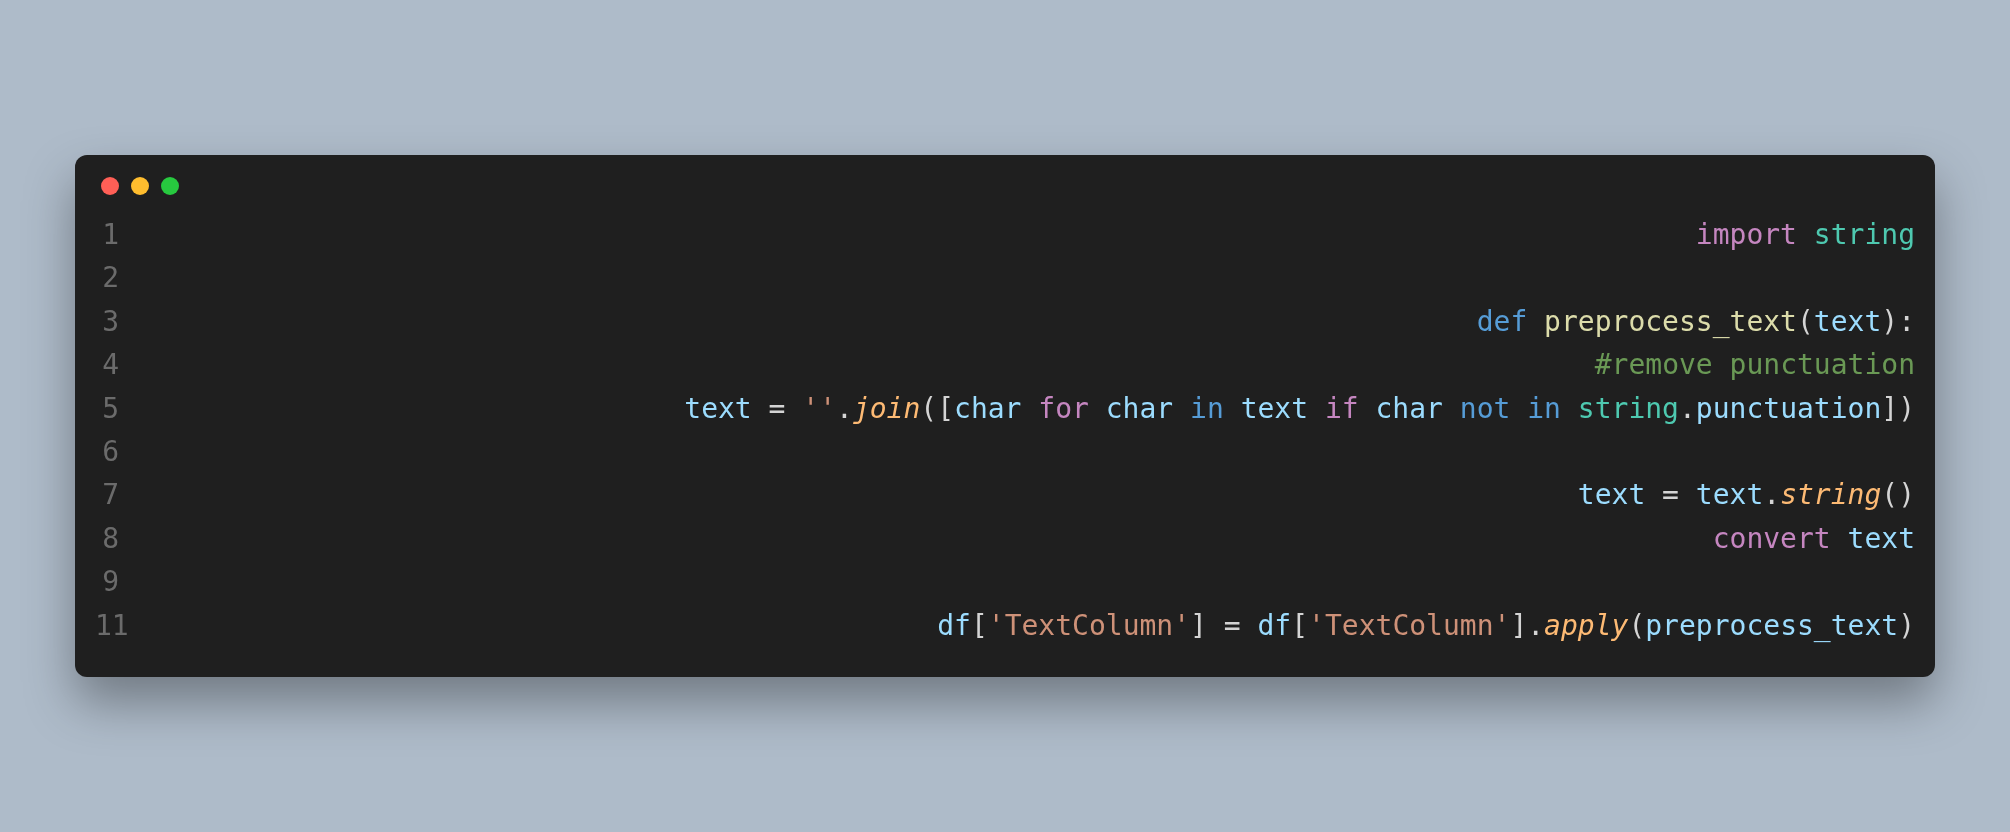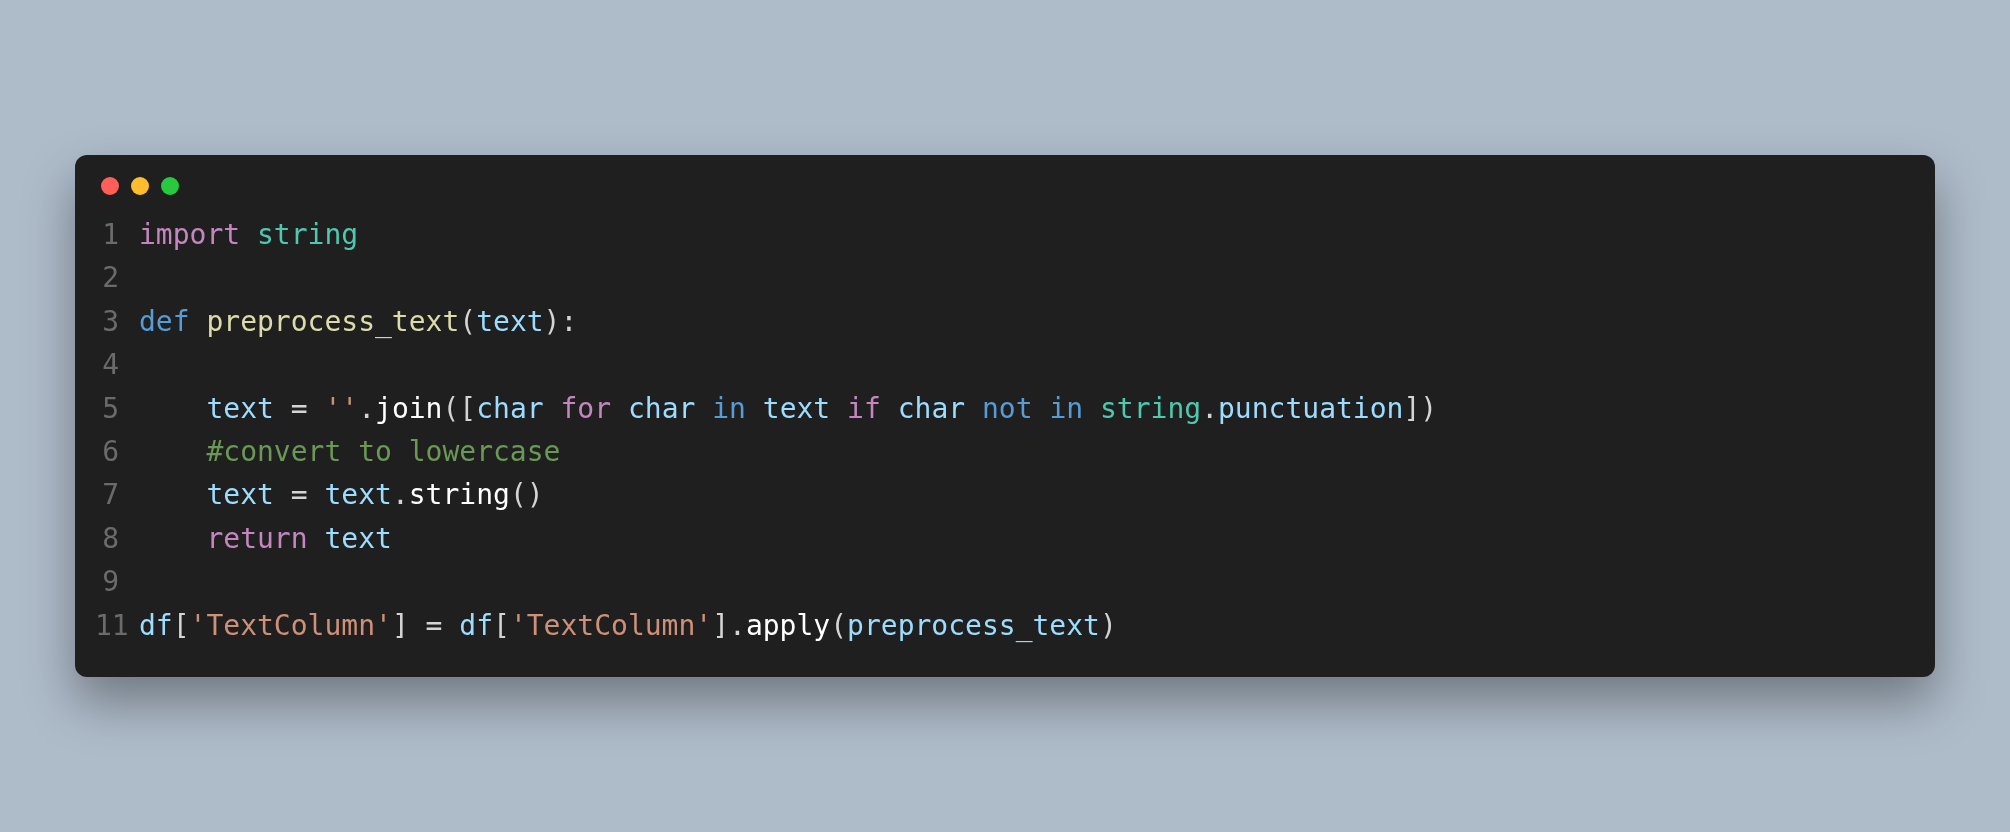--- a/index.html
+++ b/index.html
@@ -49,31 +49,32 @@
     .line-number {
       color: #6b6b6b;
       width: 44px;
       text-align: right;
       padding-right: 20px;
       user-select: none;
       flex-shrink: 0;
     }
     .code-content {
       flex: 1;
+      text-align: right;
     }
     .tok-keyword { color: #c586c0; }
     .tok-module { color: #4ec9b0; }
     .tok-def { color: #569cd6; margin-top: 16px; }
     .tok-funcname { color: #dcdcaa; }
     .tok-param { color: #9cdcfe; }
     .tok-punct { color: #d4d4d4; }
     .tok-comment { color: #6a9955; }
     .tok-var { color: #9cdcfe; }
     .tok-string { color: #ce9178; }
-    .tok-method { color: #ffffff; }
+    .tok-method { color: #fdba74; font-style: italic; }
     .tok-operator { color: #d4d4d4; }
     .tok-default { color: #d4d4d4; }
   </style>
 </head>
 <body>
 
 <div class="window">
   <div class="titlebar">
     <div class="traffic-light tl-red"></div>
     <div class="traffic-light tl-yellow"></div>
@@ -91,41 +92,41 @@
       <span class="code-content"></span>
     </div>
 
     <div class="code-line">
       <span class="line-number">3</span>
       <span class="code-content"><span class="tok-def">def</span><span class="tok-default"> </span><span class="tok-funcname">preprocess_text</span><span class="tok-punct">(</span><span class="tok-param">text</span><span class="tok-punct">)</span><span class="tok-punct">:</span></span>
     </div>
 
     <div class="code-line">
       <span class="line-number">4</span>
-      <span class="code-content"><span class="tok-default">    </span></span>
+      <span class="code-content"><span class="tok-default">    </span><span class="tok-comment">#remove punctuation</span></span>
     </div>
 
     <div class="code-line">
       <span class="line-number">5</span>
       <span class="code-content"><span class="tok-default">    </span><span class="tok-var">text</span><span class="tok-default"> </span><span class="tok-operator">=</span><span class="tok-default"> </span><span class="tok-string">''</span><span class="tok-punct">.</span><span class="tok-method">join</span><span class="tok-punct">(</span><span class="tok-punct">[</span><span class="tok-var">char</span><span class="tok-default"> </span><span class="tok-keyword">for</span><span class="tok-default"> </span><span class="tok-var">char</span><span class="tok-default"> </span><span class="tok-def">in</span><span class="tok-default"> </span><span class="tok-var">text</span><span class="tok-default"> </span><span class="tok-keyword">if</span><span class="tok-default"> </span><span class="tok-var">char</span><span class="tok-default"> </span><span class="tok-def">not</span><span class="tok-default"> </span><span class="tok-def">in</span><span class="tok-default"> </span><span class="tok-module">string</span><span class="tok-punct">.</span><span class="tok-var">punctuation</span><span class="tok-punct">]</span><span class="tok-punct">)</span></span>
     </div>
 
     <div class="code-line">
       <span class="line-number">6</span>
-      <span class="code-content"><span class="tok-default">    </span><span class="tok-comment">#convert to lowercase</span></span>
+      <span class="code-content"><span class="tok-default">    </span></span>
     </div>
 
     <div class="code-line">
       <span class="line-number">7</span>
       <span class="code-content"><span class="tok-default">    </span><span class="tok-var">text</span><span class="tok-default"> </span><span class="tok-operator">=</span><span class="tok-default"> </span><span class="tok-var">text</span><span class="tok-punct">.</span><span class="tok-method">string</span><span class="tok-punct">(</span><span class="tok-punct">)</span></span>
     </div>
 
     <div class="code-line">
       <span class="line-number">8</span>
-      <span class="code-content"><span class="tok-default">    </span><span class="tok-keyword">return</span><span class="tok-default"> </span><span class="tok-var">text</span></span>
+      <span class="code-content"><span class="tok-default">    </span><span class="tok-keyword">convert</span><span class="tok-default"> </span><span class="tok-var">text</span></span>
     </div>
 
     <div class="code-line">
       <span class="line-number">9</span>
       <span class="code-content"></span>
     </div>
 
     <div class="code-line">
       <span class="line-number">11</span>
       <span class="code-content"><span class="tok-var">df</span><span class="tok-punct">[</span><span class="tok-string">'TextColumn'</span><span class="tok-punct">]</span><span class="tok-default"> </span><span class="tok-operator">=</span><span class="tok-default"> </span><span class="tok-var">df</span><span class="tok-punct">[</span><span class="tok-string">'TextColumn'</span><span class="tok-punct">]</span><span class="tok-punct">.</span><span class="tok-method">apply</span><span class="tok-punct">(</span><span class="tok-var">preprocess_text</span><span class="tok-punct">)</span></span>

